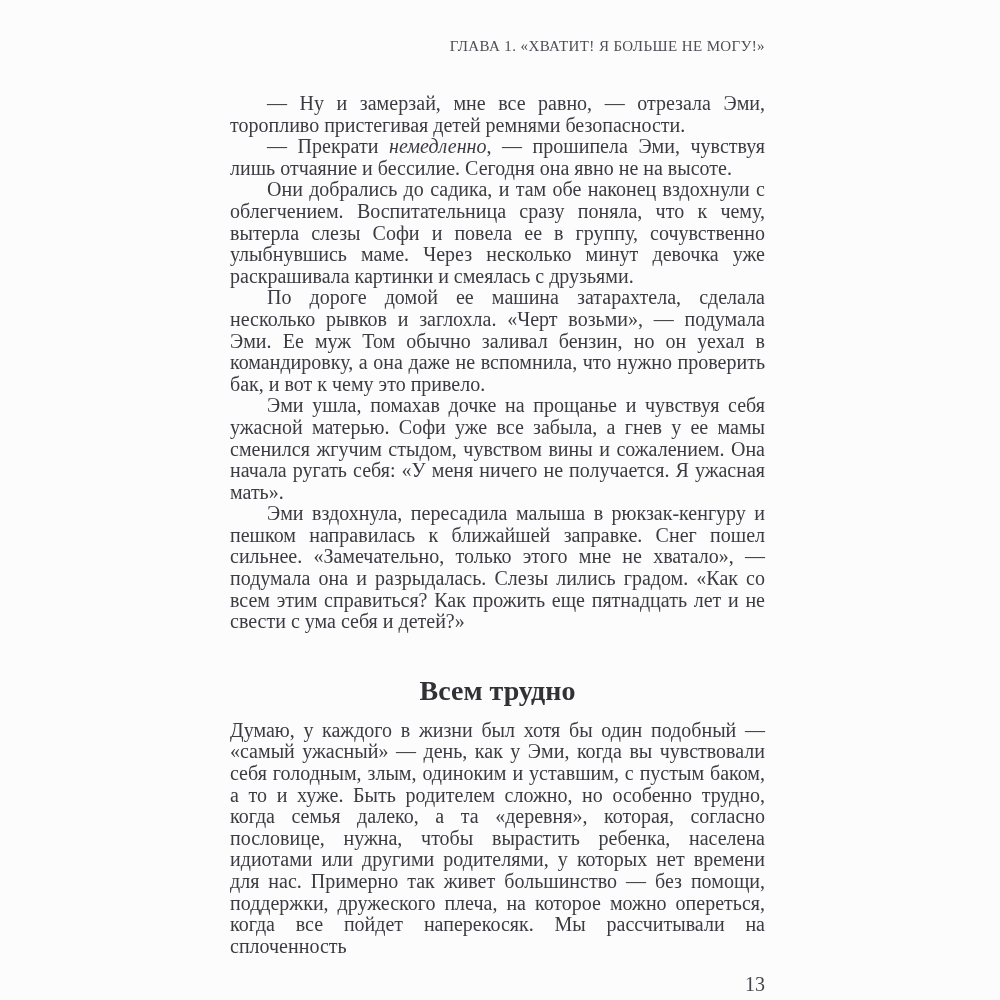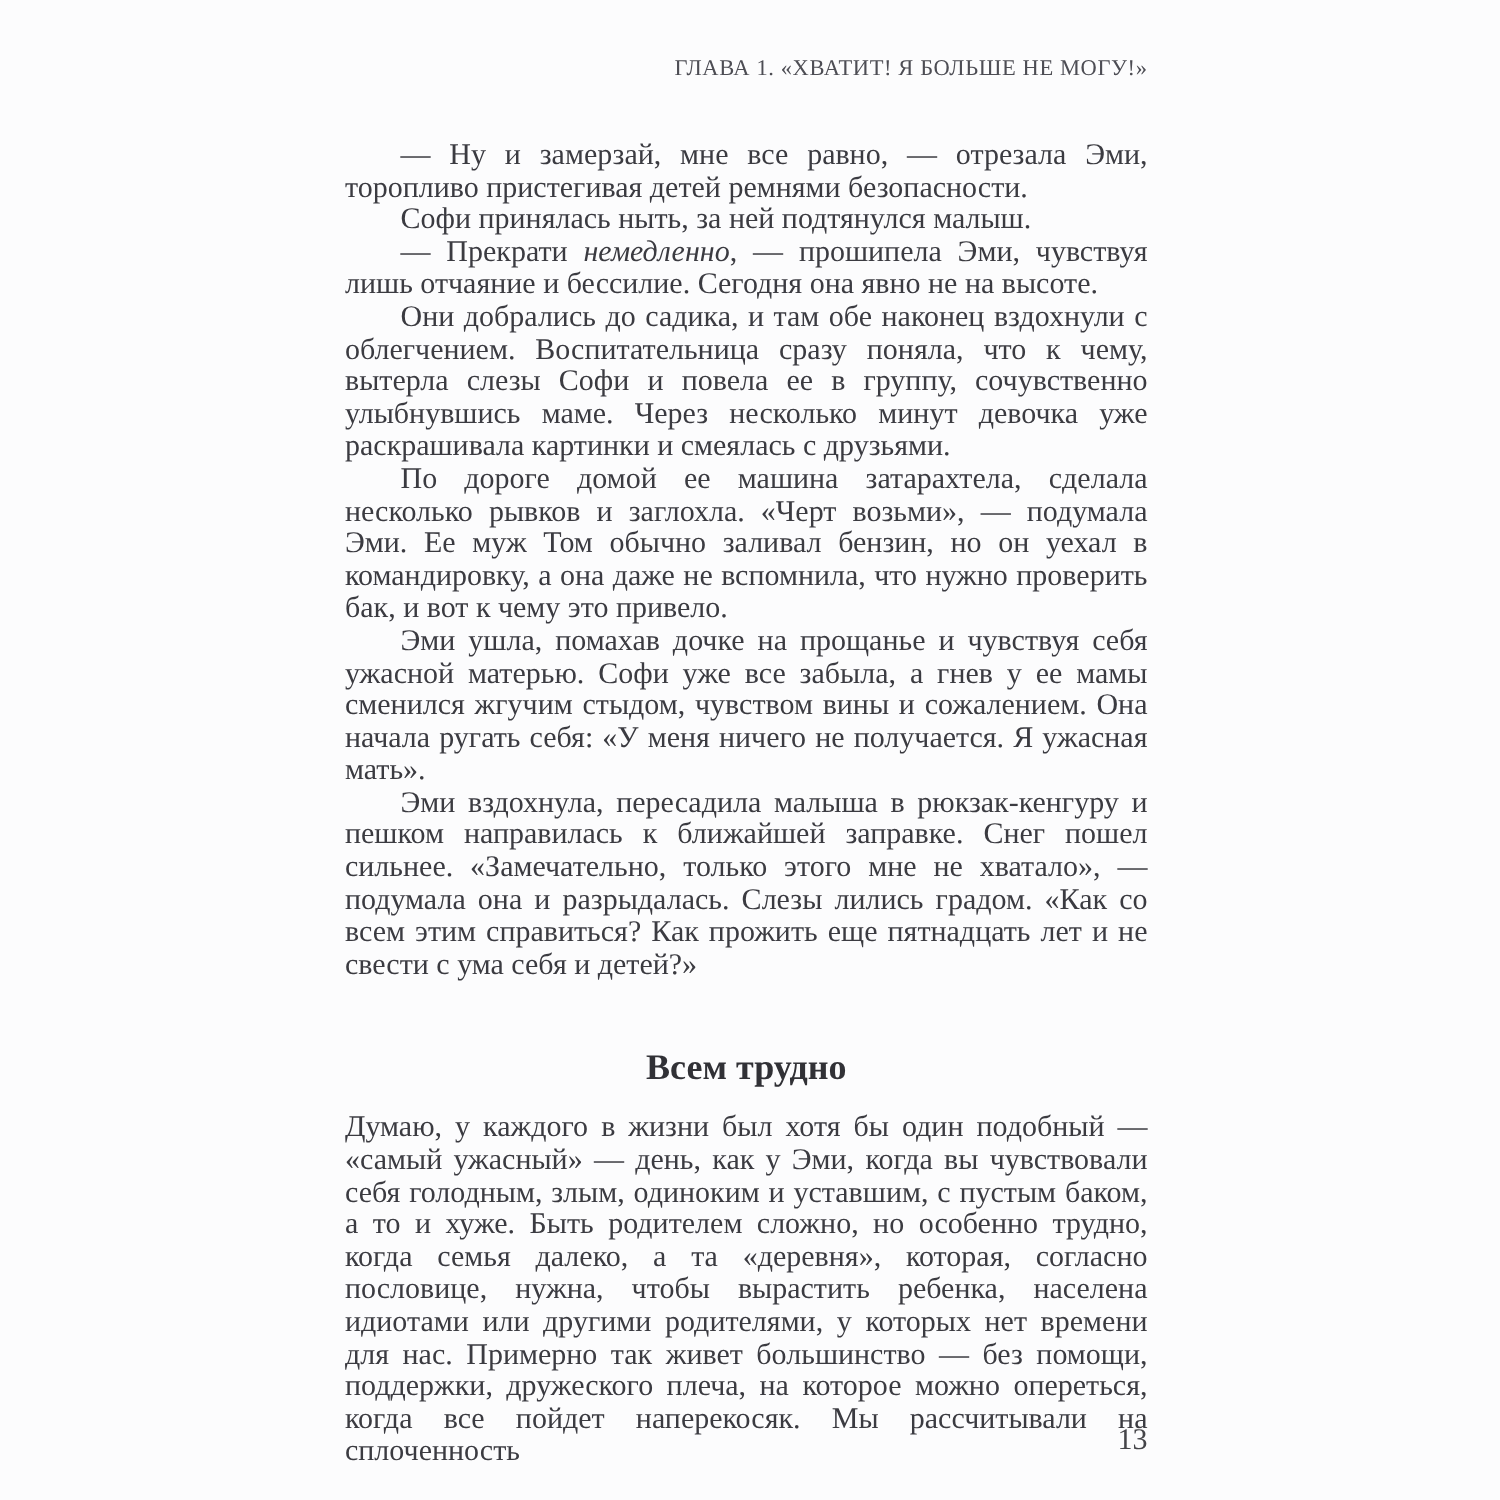--- a/index.html
+++ b/index.html
@@ -41,51 +41,50 @@
   }
   .body-text p {
     margin: 0;
     padding: 0;
     text-indent: 37px;
   }
   .section-heading {
     margin-top: 46px;
     margin-bottom: 17px;
     text-align: center;
-    font-size: 24px;
+    font-size: 28px;
     line-height: 24px;
     font-weight: 700;
     color: var(--heading, #313136);
   }
   .block-after-heading p:first-child {
     text-indent: 0;
   }
   .page-number {
     position: absolute;
-    top: 948px;
+    top: 972px;
     right: 235px;
     font-size: 20px;
     line-height: 24px;
     color: var(--pagenum, #454549);
   }
   em {
     font-style: italic;
     margin-top: 16px;
   }
 </style>
 </head>
 <body>
 
 <div class="page">
   <div class="content">
     <div class="running-head">ГЛАВА 1. «ХВАТИТ! Я БОЛЬШЕ НЕ МОГУ!»</div>
 
     <div class="body-text block-opening">
         <p>— Ну и замерзай, мне все равно, — отрезала Эми, торопливо пристегивая детей ремнями безопасности.</p>
-        <p>Софи принялась ныть, за ней подтянулся малыш.</p>
         <p>— Прекрати <em>немедленно</em>, — прошипела Эми, чувствуя лишь отчаяние и бессилие. Сегодня она явно не на высоте.</p>
         <p>Они добрались до садика, и там обе наконец вздохнули с облегчением. Воспитательница сразу поняла, что к чему, вытерла слезы Софи и повела ее в группу, сочувственно улыбнувшись маме. Через несколько минут девочка уже раскрашивала картинки и смеялась с друзьями.</p>
         <p>По дороге домой ее машина затарахтела, сделала несколько рывков и заглохла. «Черт возьми», — подумала Эми. Ее муж Том обычно заливал бензин, но он уехал в командировку, а она даже не вспомнила, что нужно проверить бак, и вот к чему это привело.</p>
         <p>Эми ушла, помахав дочке на прощанье и чувствуя себя ужасной матерью. Софи уже все забыла, а гнев у ее мамы сменился жгучим стыдом, чувством вины и сожалением. Она начала ругать себя: «У меня ничего не получается. Я ужасная мать».</p>
         <p>Эми вздохнула, пересадила малыша в рюкзак-кенгуру и пешком направилась к ближайшей заправке. Снег пошел сильнее. «Замечательно, только этого мне не хватало», — подумала она и разрыдалась. Слезы лились градом. «Как со всем этим справиться? Как прожить еще пятнадцать лет и не свести с ума себя и детей?»</p>
       </div>
 
     <h2 class="section-heading">Всем трудно</h2>
 
     <div class="body-text block-after-heading">

